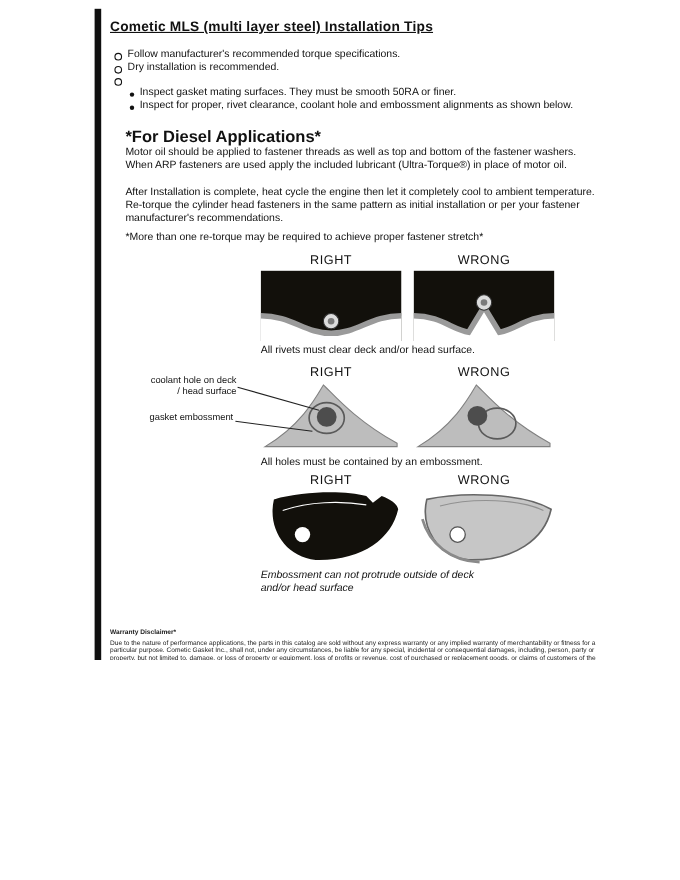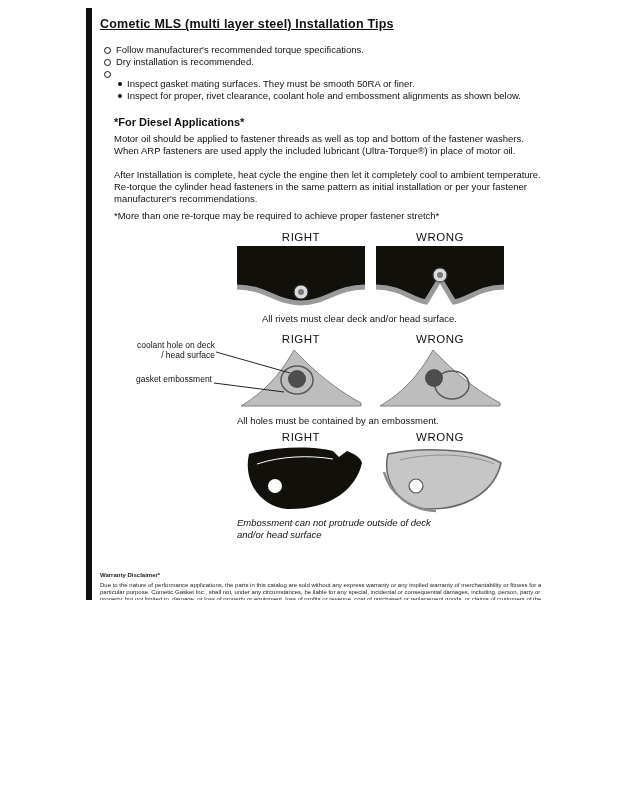--- a/index.html
+++ b/index.html
@@ -6,25 +6,25 @@
   .page{
     position:relative;width:618px;height:600px;background:#ffffff;
     font-family:"Liberation Sans",sans-serif;color:#111111;overflow:hidden;
   }
   .left-rule{position:absolute;left:86px;top:8px;width:6px;height:784px;background:#101010;}
   .title{
     position:absolute;left:100px;top:17px;font-size:12.5px;font-weight:bold;
     text-decoration:underline;letter-spacing:0.2px;
   }
   .bullets{position:absolute;left:104px;top:44px;width:462px;font-size:9.5px;line-height:12px;}
-  .b-row{display:flex;align-items:flex-start;}
+  .b-row{display:flex;align-items:center;}
   .b-dot{flex:none;width:5px;height:5px;border:1px solid #111;border-radius:50%;margin:3px 5px 0 0;}
   .sub{margin-left:14px;}
   .s-dot{flex:none;width:4px;height:4px;background:#111;border-radius:50%;margin:4px 5px 0 0;}
-  .diesel-h{position:absolute;left:114px;top:116px;font-size:11px;font-weight:bold;}
+  .diesel-h{position:absolute;left:114px;top:116px;font-size:15px;font-weight:bold;}
   .para{position:absolute;left:114px;width:430px;font-size:9.5px;line-height:12px;}
   .p1{top:133px;}
   .p2{top:169px;}
   .note{position:absolute;left:114px;top:210px;font-size:9.5px;}
   .dg-label{position:absolute;width:128px;text-align:center;font-size:11.5px;letter-spacing:0.5px;}
   .dg-img{position:absolute;width:128px;}
   .dg-img svg{display:block;width:100%;height:100%;}
   .caption{position:absolute;left:237px;font-size:9.5px;line-height:11.5px;}
   .ann{position:absolute;font-size:8.5px;line-height:10px;text-align:right;}
   .ann1{left:137px;top:340px;width:78px;}
@@ -87,21 +87,21 @@
   </div>
   <div class="dg-img" style="left:376px;top:246px;height:64px;">
     <svg viewBox="0 0 128 64">
       <rect x="0" y="0" width="128" height="64" fill="#12100b"></rect>
       <path d="M0,64 L0,41 C24,41 36,54 50,56 L64,33 L78,56 C92,54 104,41 128,41 L128,64 Z" fill="#ffffff"></path>
       <path d="M0,41 C24,41 36,54 50,56 L64,33 L78,56 C92,54 104,41 128,41" fill="none" stroke="#9a9a9a" stroke-width="5"></path>
       <circle cx="64" cy="29" r="7" fill="#dcdcdc" stroke="#333333" stroke-width="1"></circle>
       <circle cx="64" cy="29" r="3" fill="#7a7a7a"></circle>
     </svg>
   </div>
-  <div class="caption" style="top:313px;margin-left:25px;">All rivets must clear deck and/or head surface.</div>
+  <div class="caption" style="top:313px;">All rivets must clear deck and/or head surface.</div>
 
   <div class="dg-label" style="left:237px;top:333px;">RIGHT</div>
   <div class="dg-label" style="left:376px;top:333px;">WRONG</div>
 
   <div class="ann ann1">coolant hole on deck / head surface</div>
   <div class="ann ann2">gasket embossment</div>
 
   <div class="dg-img" style="left:237px;top:347px;height:62px;">
     <svg viewBox="0 0 128 62">
       <path d="M57,3 C64,9 84,34 124,56 L124,59 L4,59 C36,40 50,15 57,3 Z" fill="#bdbdbd" stroke="#808080" stroke-width="1"></path>

